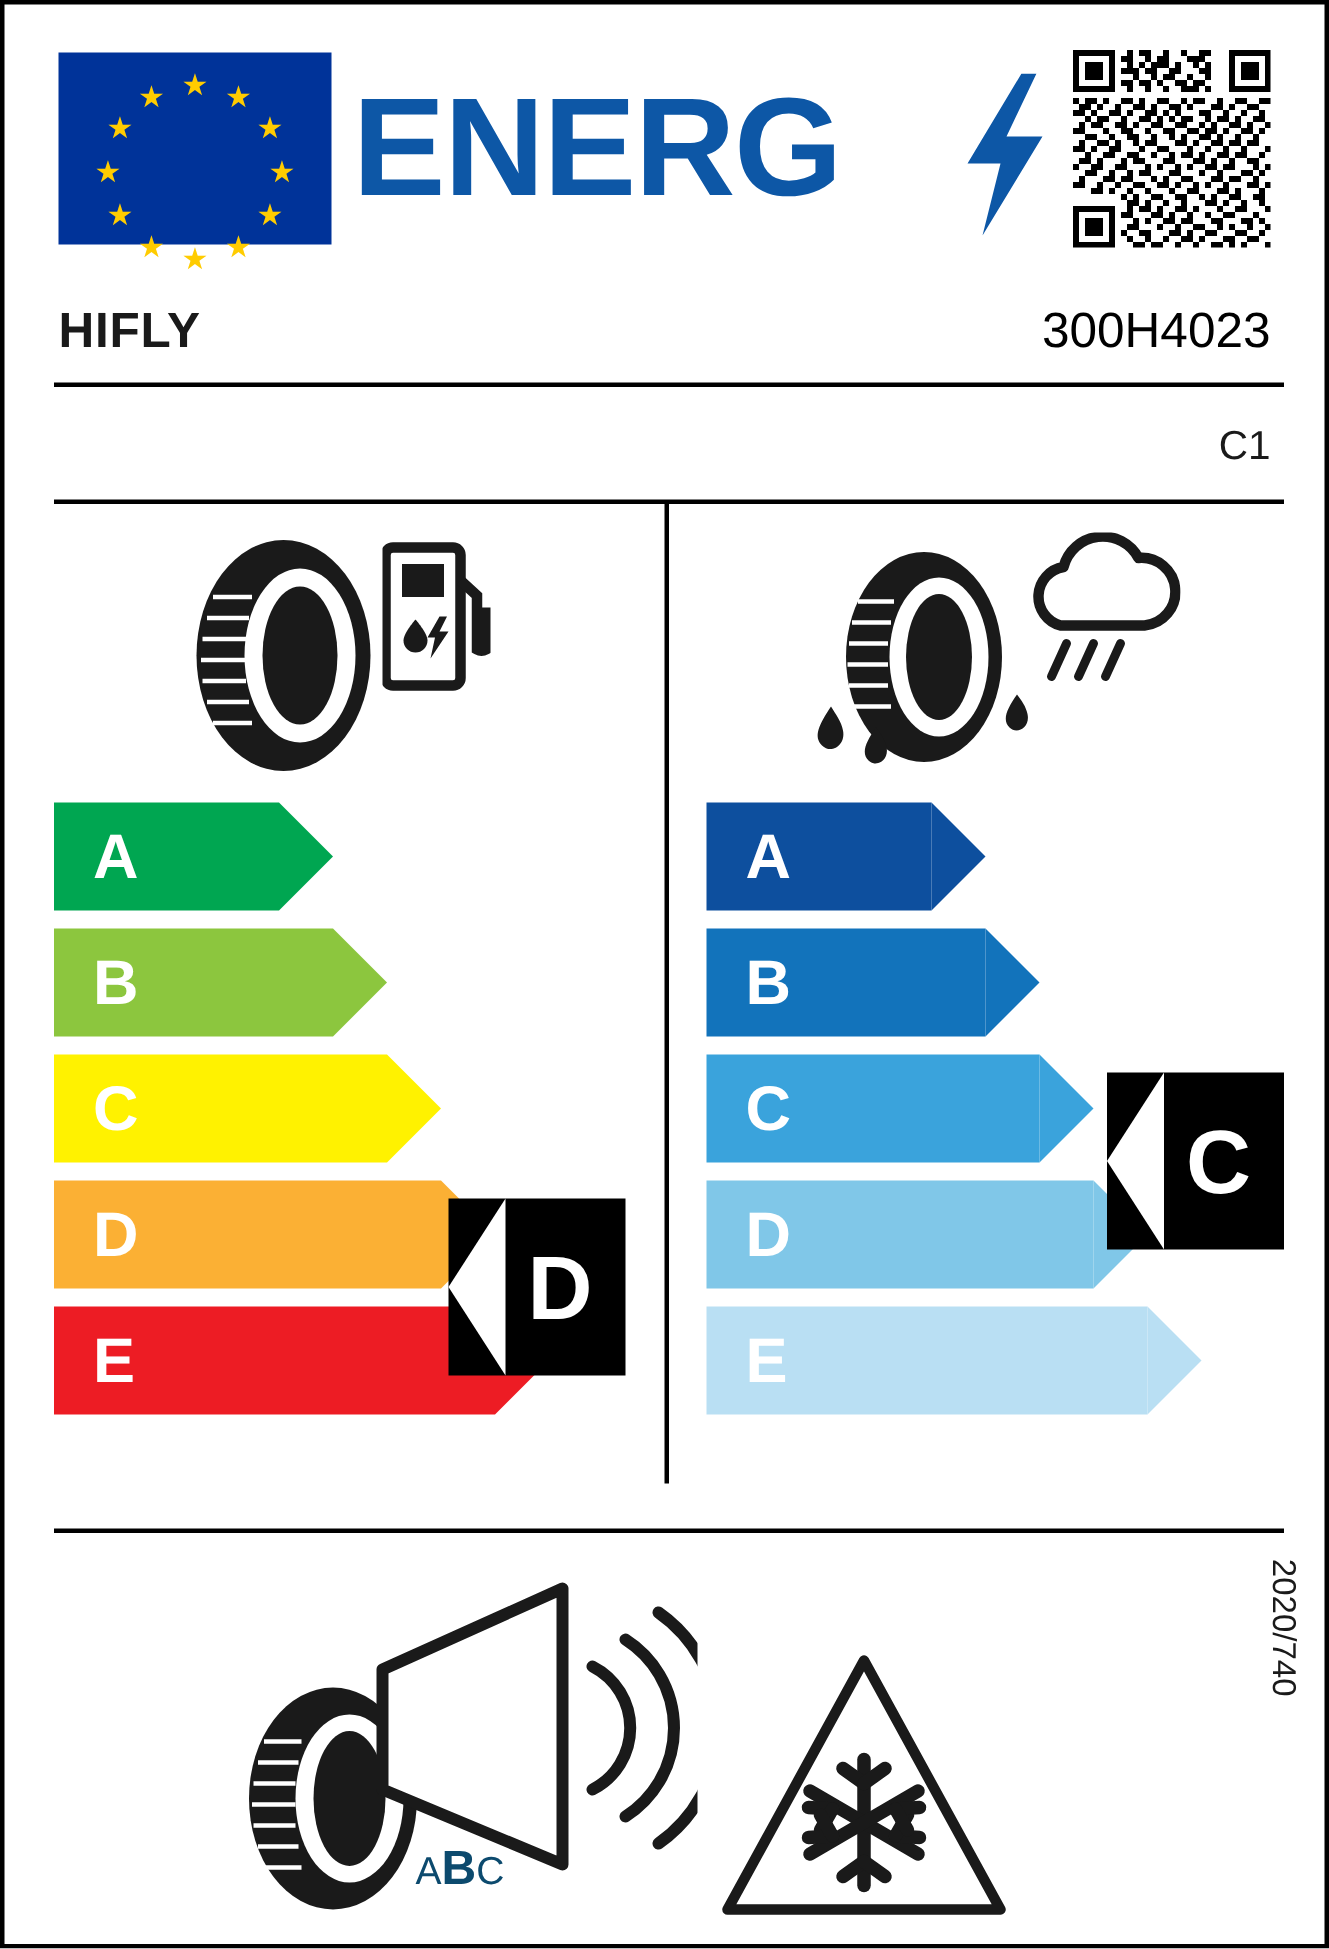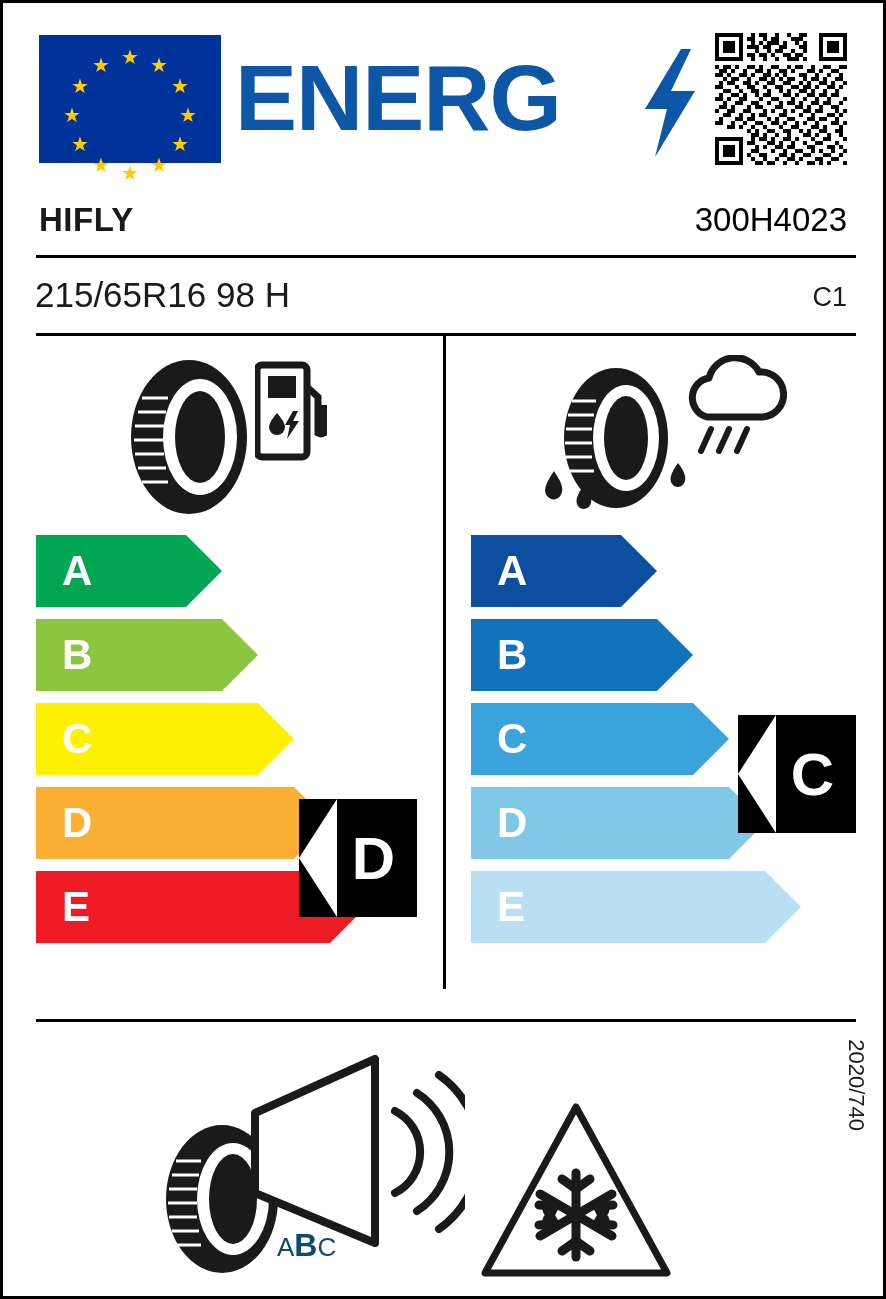--- a/index.html
+++ b/index.html
@@ -513,21 +513,20 @@
         </g>
       </svg>
     </div>
   </div>
 
   <div class="brand">HIFLY</div>
   <div class="model">300H4023</div>
 
   <div class="hrule" style="top:252px;"></div>
 
-  <div class="size">215/65R16 98 H</div>
   <div class="class-code">C1</div>
 
   <div class="hrule" style="top:330px;"></div>
 
   <div class="vrule" style="left:440px; top:333px; height:653px;"></div>
 
   <div>
 
     <div style="position:absolute; left:125px; top:355px;">
       <svg width="122" height="158" viewBox="0 0 122 158">

